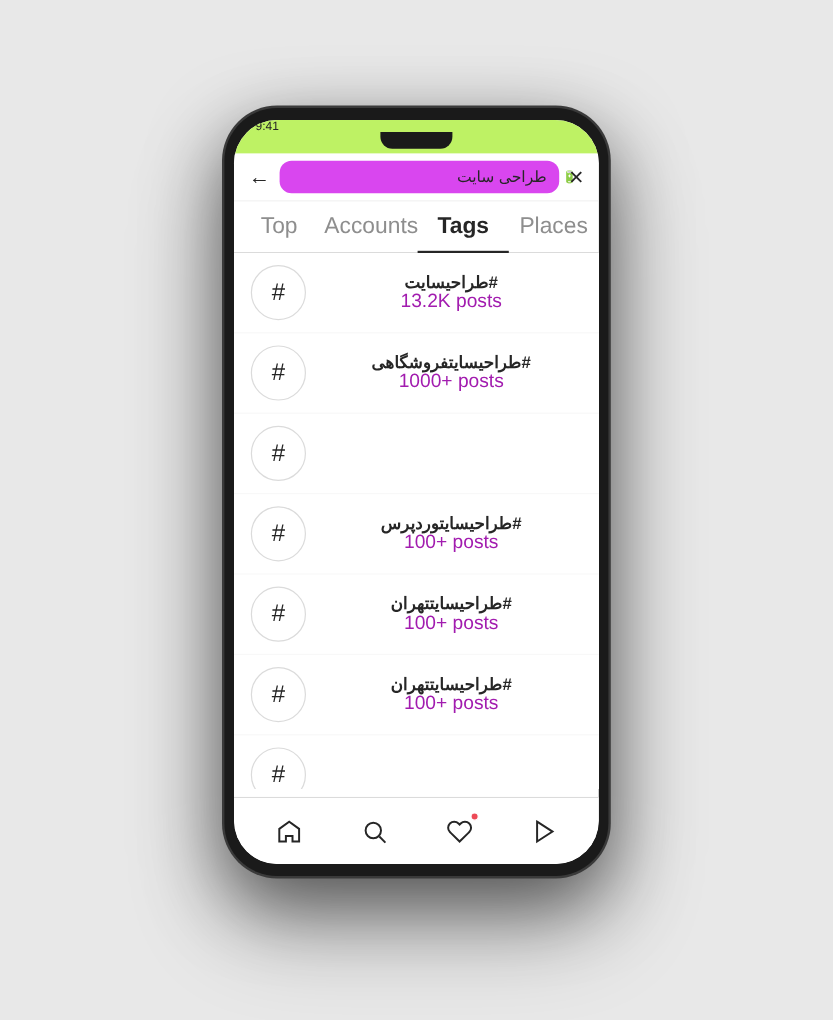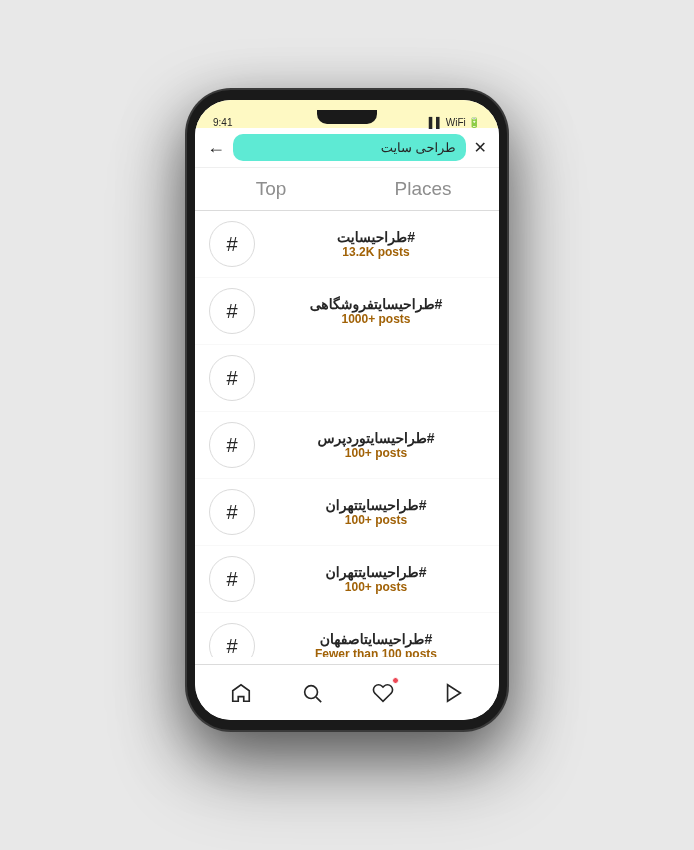--- a/index.html
+++ b/index.html
@@ -43,23 +43,23 @@
       top: 10px; left: 8px;
       width: 304px;
       height: 620px;
       background: #ffffff;
       border-radius: 36px;
       overflow: hidden;
     }
 
     .status-bar {
       height: 28px;
-      background: #fef9c3;
-      display: flex;
-      align-items: flex-end;
+      background: #bef264;
+      display: flex;
+      align-items: flex-start;
       justify-content: space-between;
       padding: 0 18px;
     }
 
     .camera-notch {
       position: absolute;
       top: 10px;
       left: 50%;
       transform: translateX(-50%);
       width: 60px;
@@ -80,21 +80,21 @@
 
     .back-arrow {
       font-size: 18px;
       color: #262626;
       cursor: pointer;
       flex-shrink: 0;
     }
 
     .search-bar {
       flex: 1;
-      background: #5eead4;
+      background: #d946ef;
       border-radius: 10px;
       padding: 6px 10px;
       font-size: 13px;
       color: #262626;
       text-align: right;
       direction: rtl;
     }
 
     .close-btn {
       font-size: 16px;
@@ -174,24 +174,23 @@
     }
 
     .tag-name {
       font-size: 14px;
       font-weight: 600;
       color: #262626;
       direction: rtl;
     }
 
     .tag-posts {
-      font-size: 12px;
-      color: #a16207;
+      font-size: 16px;
+      color: #a21caf;
       direction: ltr;
-      font-weight: bold;
     }
 
     .bottom-nav {
       position: absolute;
       bottom: 0; left: 0; right: 0;
       height: 56px;
       background: #fff;
       border-top: 1px solid #dbdbdb;
       display: flex;
       align-items: center;
@@ -241,20 +240,22 @@
       </div>
 
       <div class="search-header">
         <span class="back-arrow">←</span>
         <div class="search-bar">طراحی سایت</div>
         <span class="close-btn">✕</span>
       </div>
 
       <div class="tabs-row">
         <div class="tab">Top</div>
+        <div class="tab">Accounts</div>
+        <div class="tab active">Tags</div>
         <div class="tab">Places</div>
       </div>
 
       <div class="results-list">
 
       <div class="result-item">
     <div class="hashtag-icon-circle">
       <span class="hashtag-symbol">#</span>
     </div>
     <div class="tag-info">
@@ -299,24 +300,20 @@
       <span class="hashtag-symbol">#</span>
     </div>
     <div class="tag-info">
       <span class="tag-name">#طراحیسایتتهران</span>
       <span class="tag-posts">100+ posts</span>
     </div>
   </div>
           <div class="result-item">
     <div class="hashtag-icon-circle">
       <span class="hashtag-symbol">#</span>
-    </div>
-    <div class="tag-info">
-      <span class="tag-name">#طراحیسایتاصفهان</span>
-      <span class="tag-posts">Fewer than 100 posts</span>
     </div>
   </div>
         </div>
 
       <div class="bottom-nav">
         <div class="nav-icon">
           <svg width="22" height="22" viewBox="0 0 24 24" fill="none" stroke="#262626" stroke-width="1.8">
             <path d="M3 9.5L12 3l9 6.5V21H15v-5h-6v5H3V9.5z"></path>
           </svg>
         </div>

